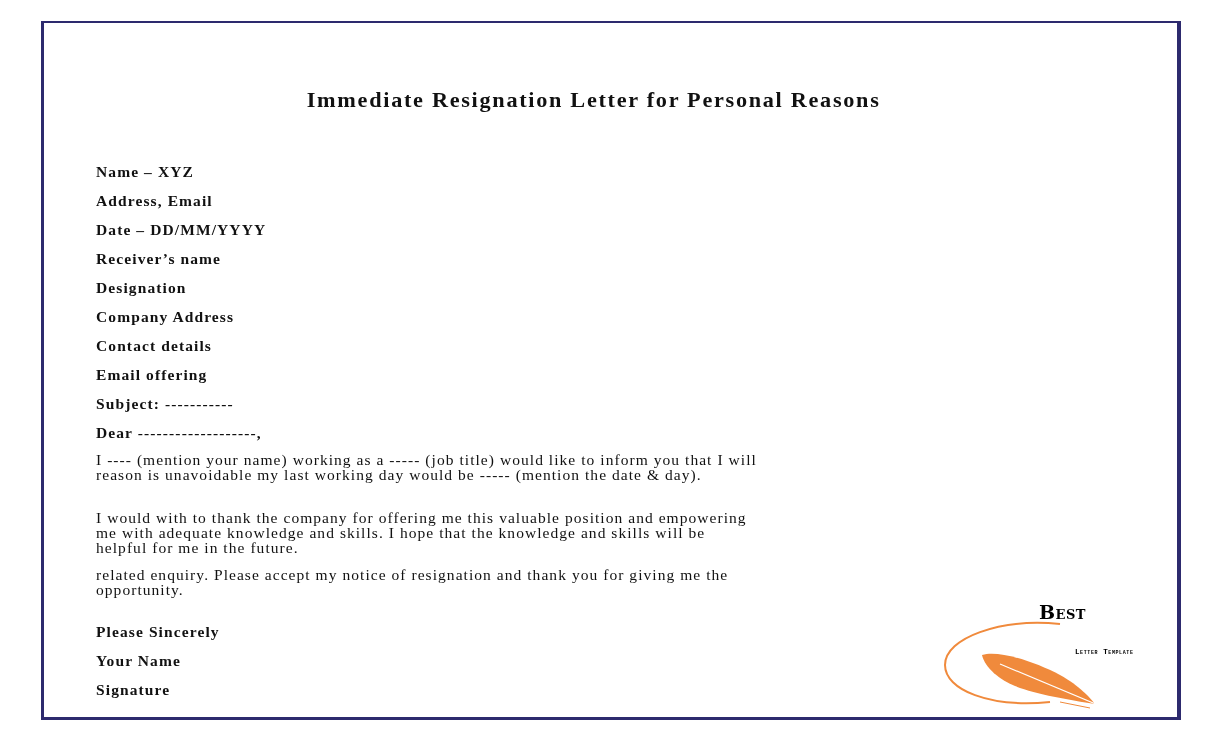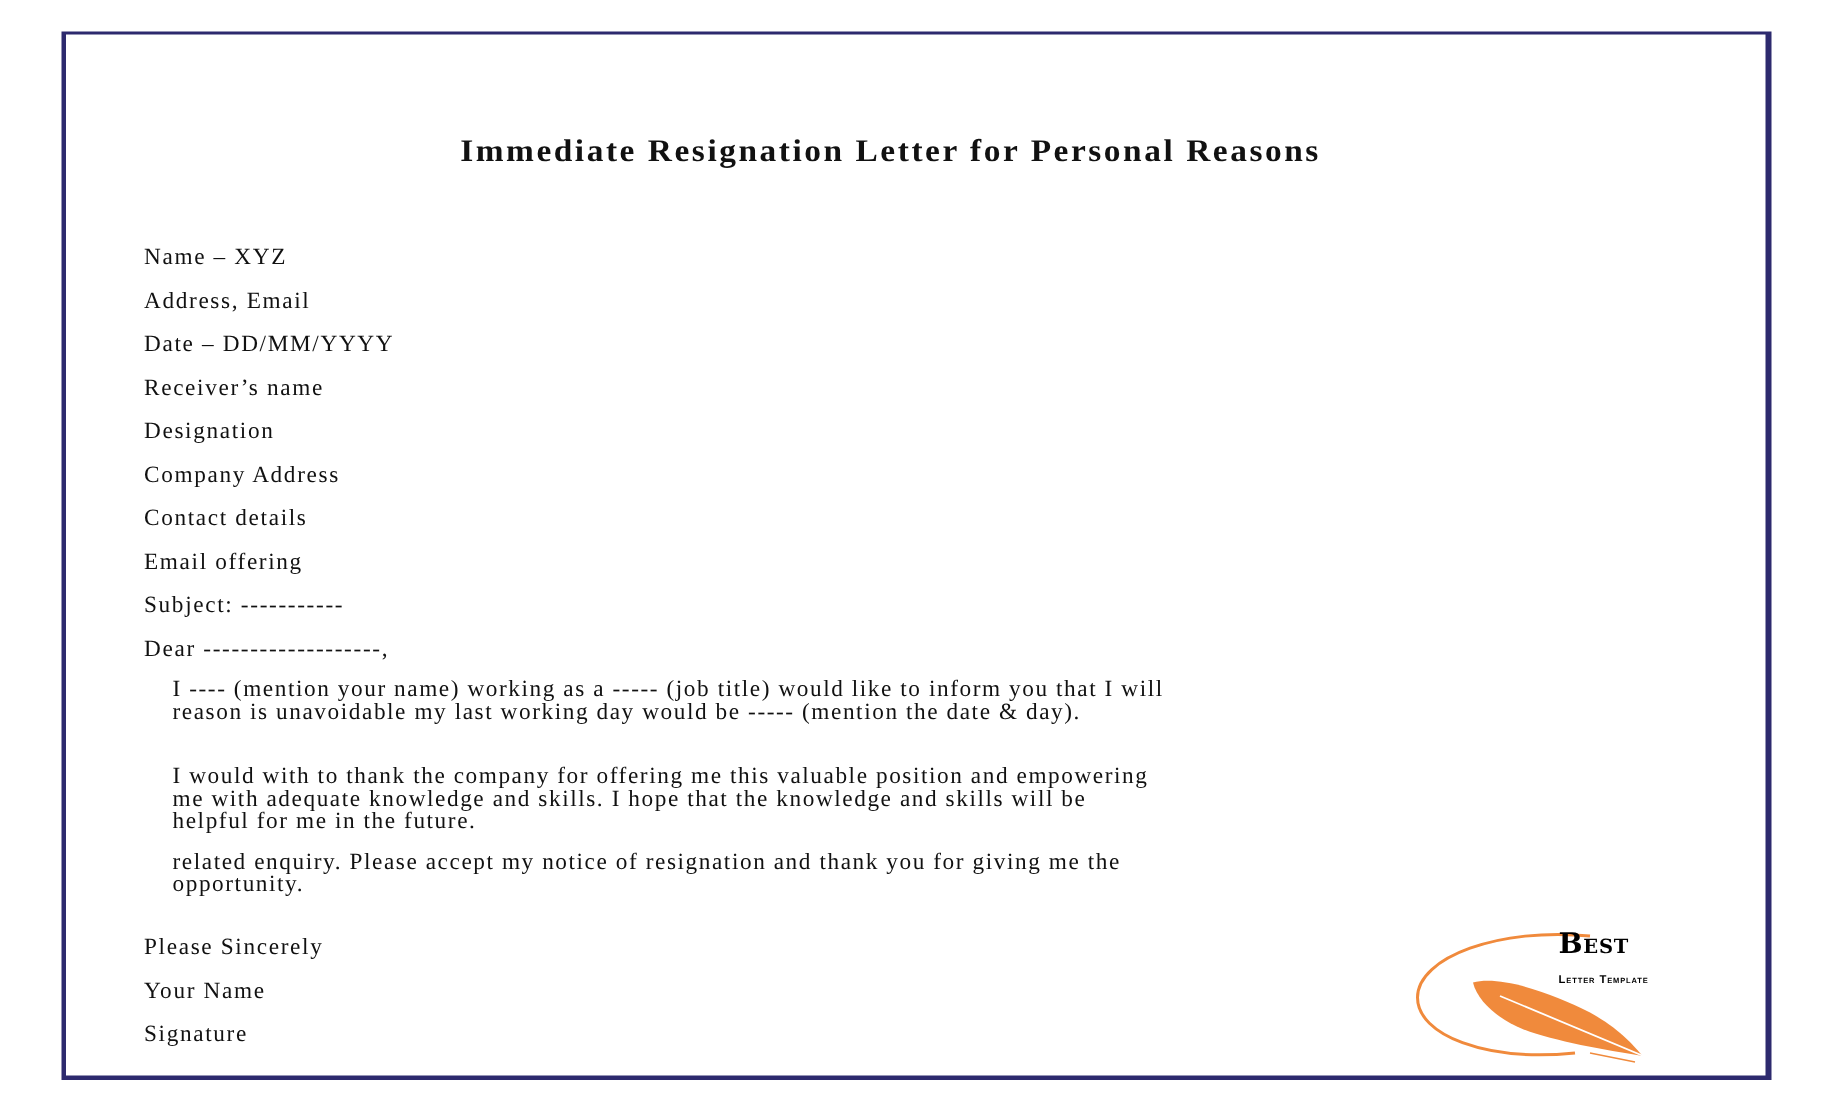--- a/index.html
+++ b/index.html
@@ -3,26 +3,26 @@
 <meta charset="utf-8">
 <style>
   html, body { margin:0; padding:0; background:#ffffff; }
   body { width:1220px; height:740px; position:relative; overflow:hidden; font-family:"Liberation Serif", serif; color:#111; }
   .frame { position:absolute; left:41px; top:21px; width:1133px; height:694px;
            border-left:3px solid #2d2a6e; border-right:4px solid #2d2a6e;
            border-top:2px solid #2d2a6e; border-bottom:3px solid #2d2a6e; }
   .title { position:absolute; left:0; top:88px; width:1188px; text-align:center;
            font-weight:bold; font-size:21px; letter-spacing:1.6px; white-space:nowrap; }
   .title span { display:inline-block; transform:scaleX(1.06); }
-  .line { position:absolute; left:96px; font-size:15.5px; letter-spacing:1.1px; white-space:nowrap; }
-  .para { position:absolute; left:96px; width:1060px; font-size:15.5px; line-height:15px; letter-spacing:1.05px;margin-left:19px; }
+  .line { position:absolute; left:96px; font-size:15.5px; letter-spacing:1.1px; white-space:nowrap;font-weight:bold; }
+  .para { position:absolute; left:96px; width:1060px; font-size:15.5px; line-height:15px; letter-spacing:1.05px; }
   .para div { white-space:nowrap; }
   .logo { position:absolute; left:940px; top:620px; width:225px; height:90px; }
-  .logo-best { position:absolute; left:1039px; top:618px; font-family:"DejaVu Serif", serif; font-weight:bold; font-size:19px; letter-spacing:0.5px; font-variant:small-caps; color:#000; }
-  .logo-sub { position:absolute; left:1039px; top:648px; font-family:Liberation Sans, sans-serif; font-weight:bold; font-size:7.5px; letter-spacing:0.6px; font-variant:small-caps; color:#000; }
+  .logo-best { position:absolute; left:1039px; top:601px; font-family:"DejaVu Serif", serif; font-weight:bold; font-size:19px; letter-spacing:0.5px; font-variant:small-caps; color:#000; }
+  .logo-sub { position:absolute; left:1075px; top:648px; font-family:Liberation Mono, monospace; font-weight:bold; font-size:7.5px; letter-spacing:0.6px; font-variant:small-caps; color:#000; }
 </style>
 </head>
 <body>
 
 <div class="frame"></div>
 
 <div class="title"><span>Immediate Resignation Letter for Personal Reasons</span></div>
 
 <div class="line" style="top:163px">Name – XYZ</div>
 <div class="line" style="top:192px">Address, Email</div>

